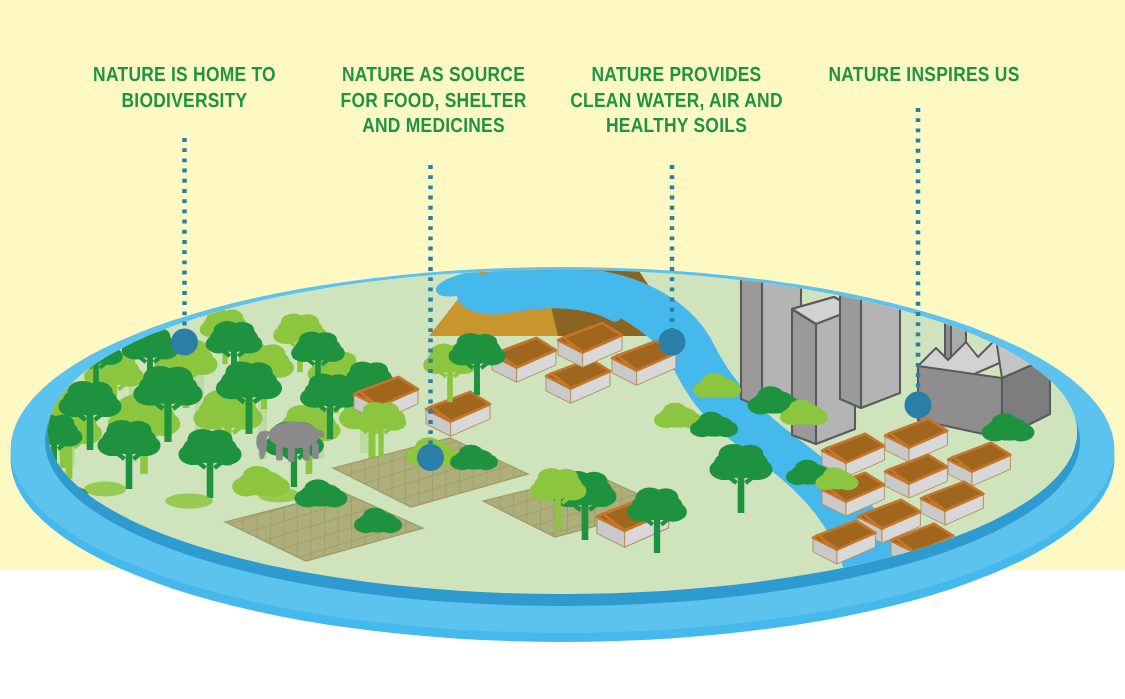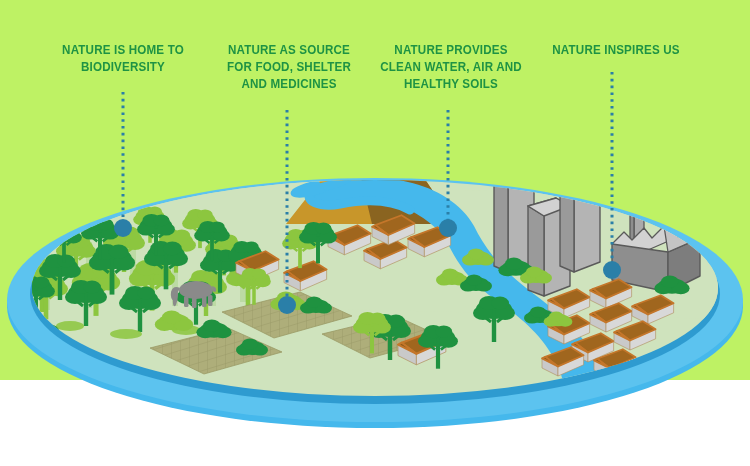--- a/index.html
+++ b/index.html
@@ -11,21 +11,21 @@
   body {
     width: 750px;
     height: 466px;
     overflow: hidden;
     font-family: "Liberation Sans", sans-serif;
   }
   #infographic {
     position: relative;
     width: 750px;
     height: 380px;
-    background: #bef264;
+    background: #fef9c3;
   }
   #scene {
     position: absolute;
     inset: 0;
     width: 750px;
     height: 466px;
   }
   .callout-label {
     position: absolute;
     text-align: center;

